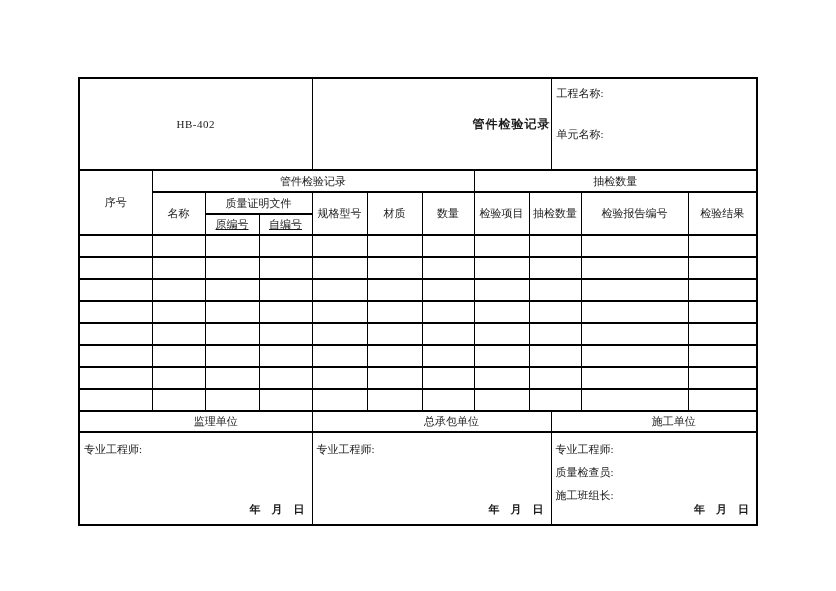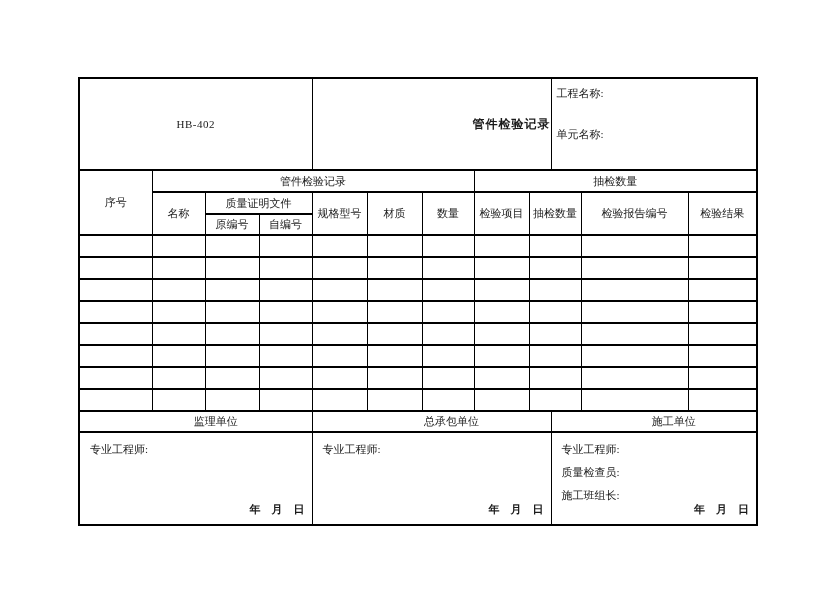--- a/index.html
+++ b/index.html
@@ -27,24 +27,24 @@
     border-bottom-width:2px;
     padding:0;
     font-size:11px;
     text-align:center;
     vertical-align:middle;
     overflow:hidden;
   }
   tr.top-row td{height:90px;}
   tr.group-row td{height:20px;}
   tr.sub-row td{height:20px;}
-  tr.sub2-row td{height:19px;}
+  tr.sub2-row td{height:19px;text-decoration:underline;}
   tr.body-row td{height:20px;}
   tr.unit-row td{height:19px;padding-left:40px;}
-  tr.sig-row td{height:91px;padding-left:6px;}
+  tr.sig-row td{height:91px;}
   td.code-cell{letter-spacing:.5px;margin-left:39px;}
   td.title-cell{
     font-weight:bold;
     font-size:12px;
     letter-spacing:1px;
     text-align:right;
   }
   td.names-cell{
     text-align:left;
     vertical-align:top;

